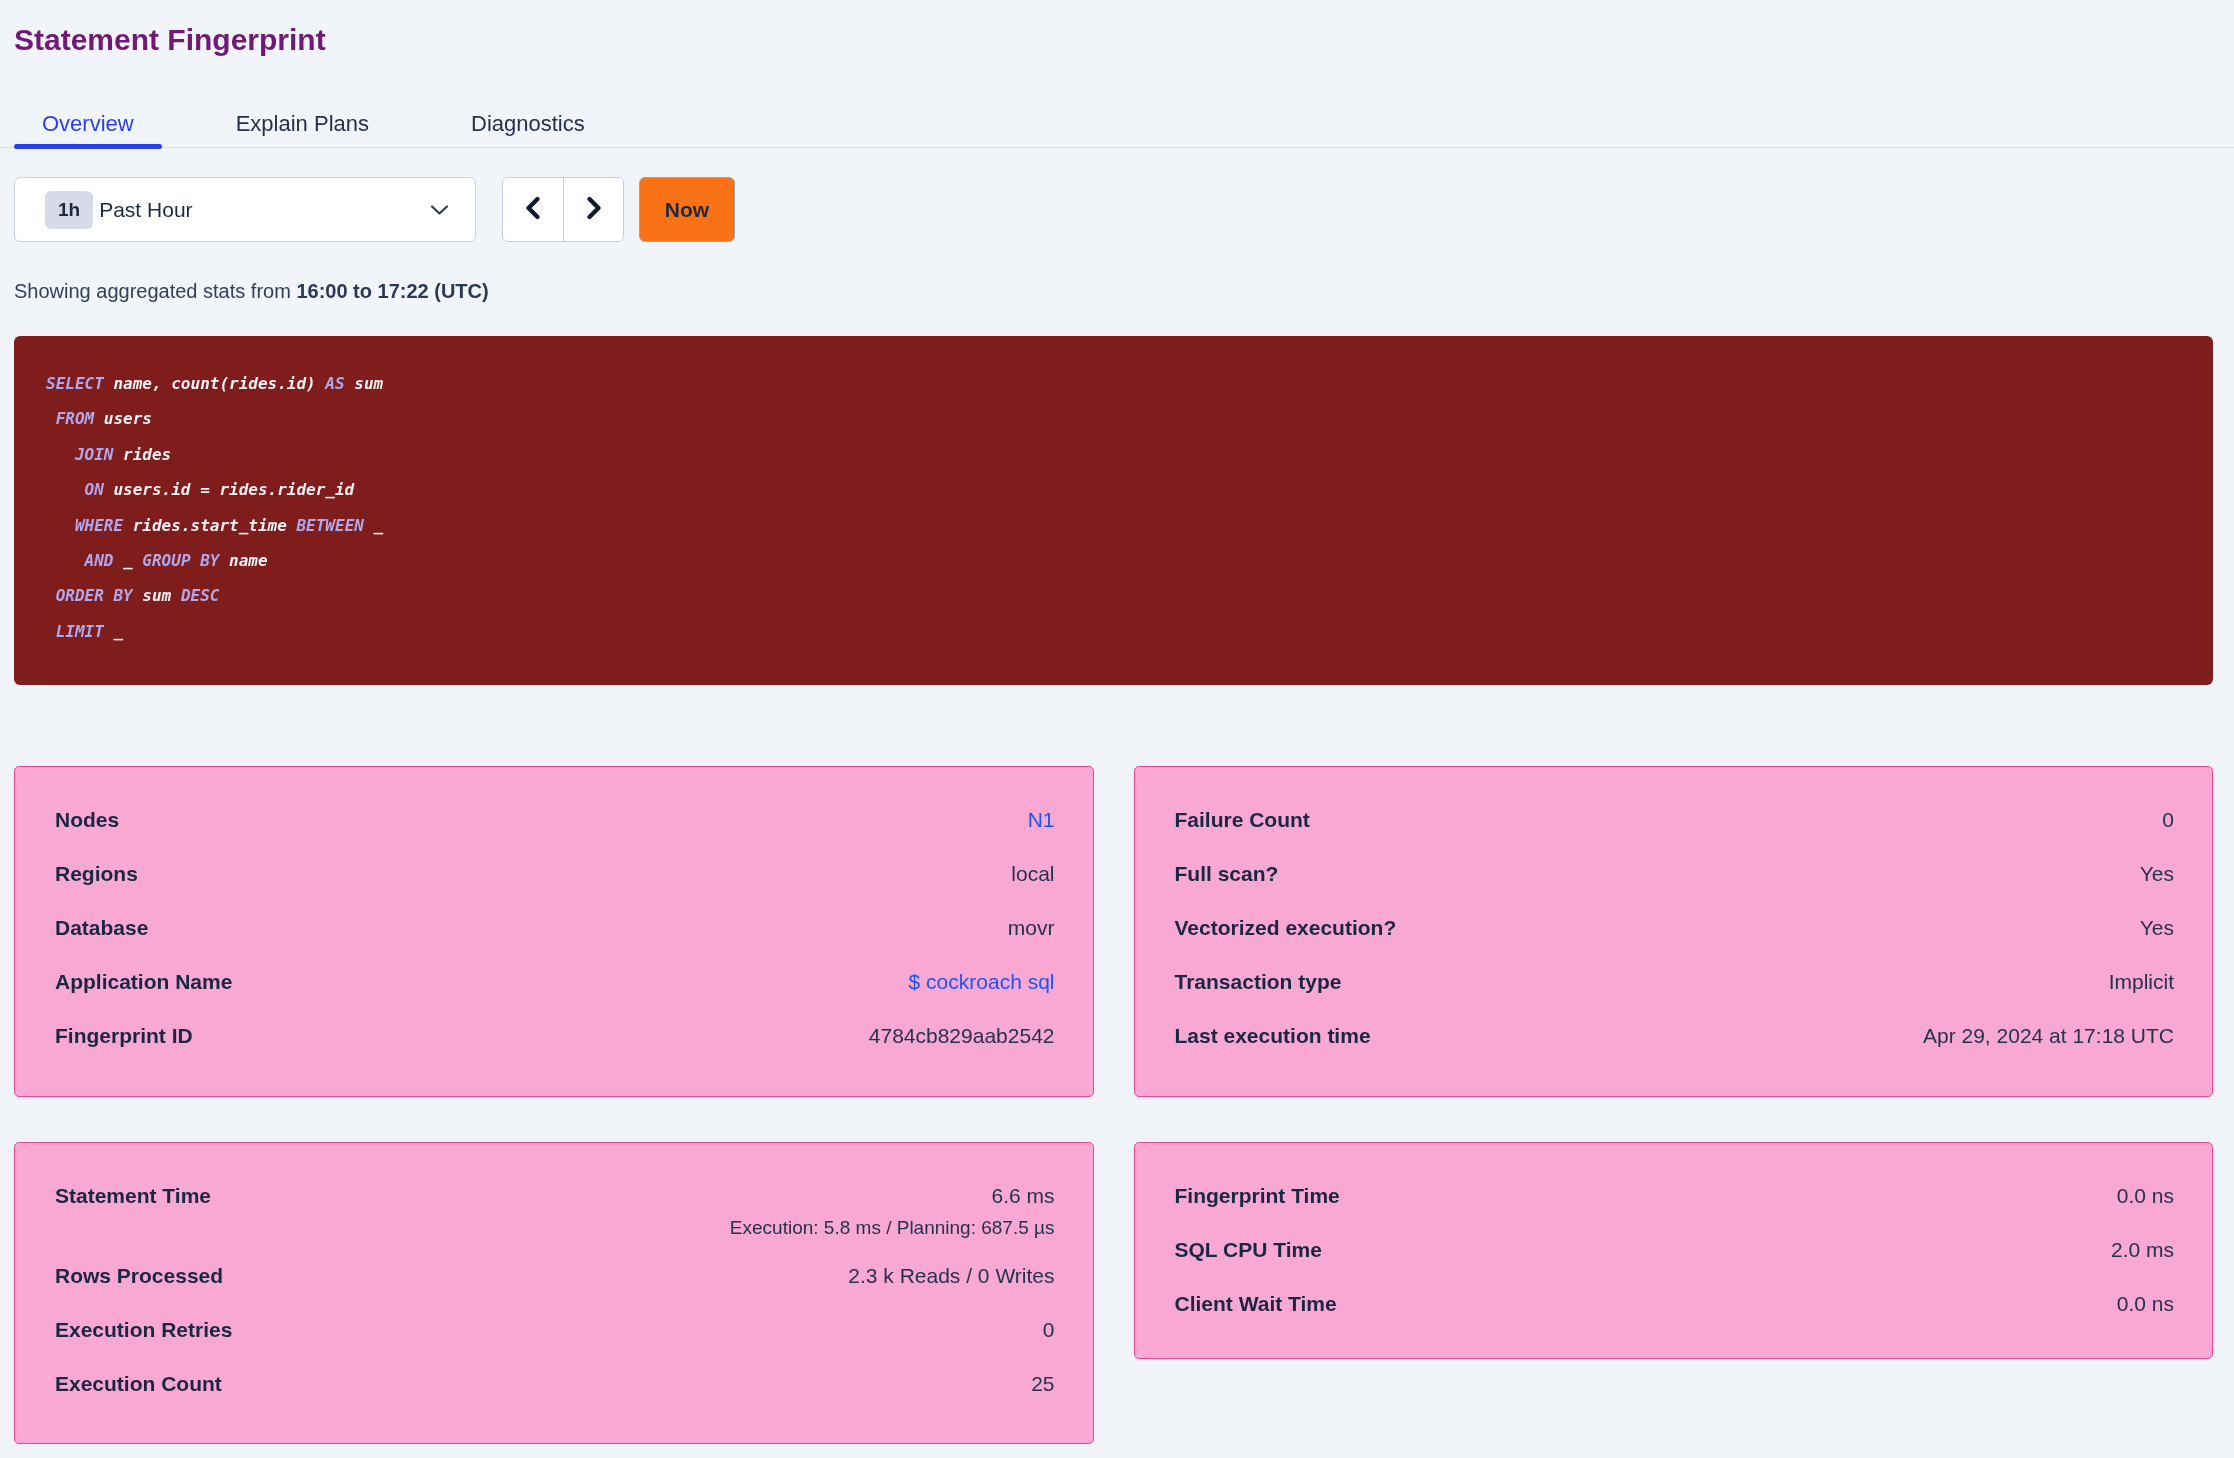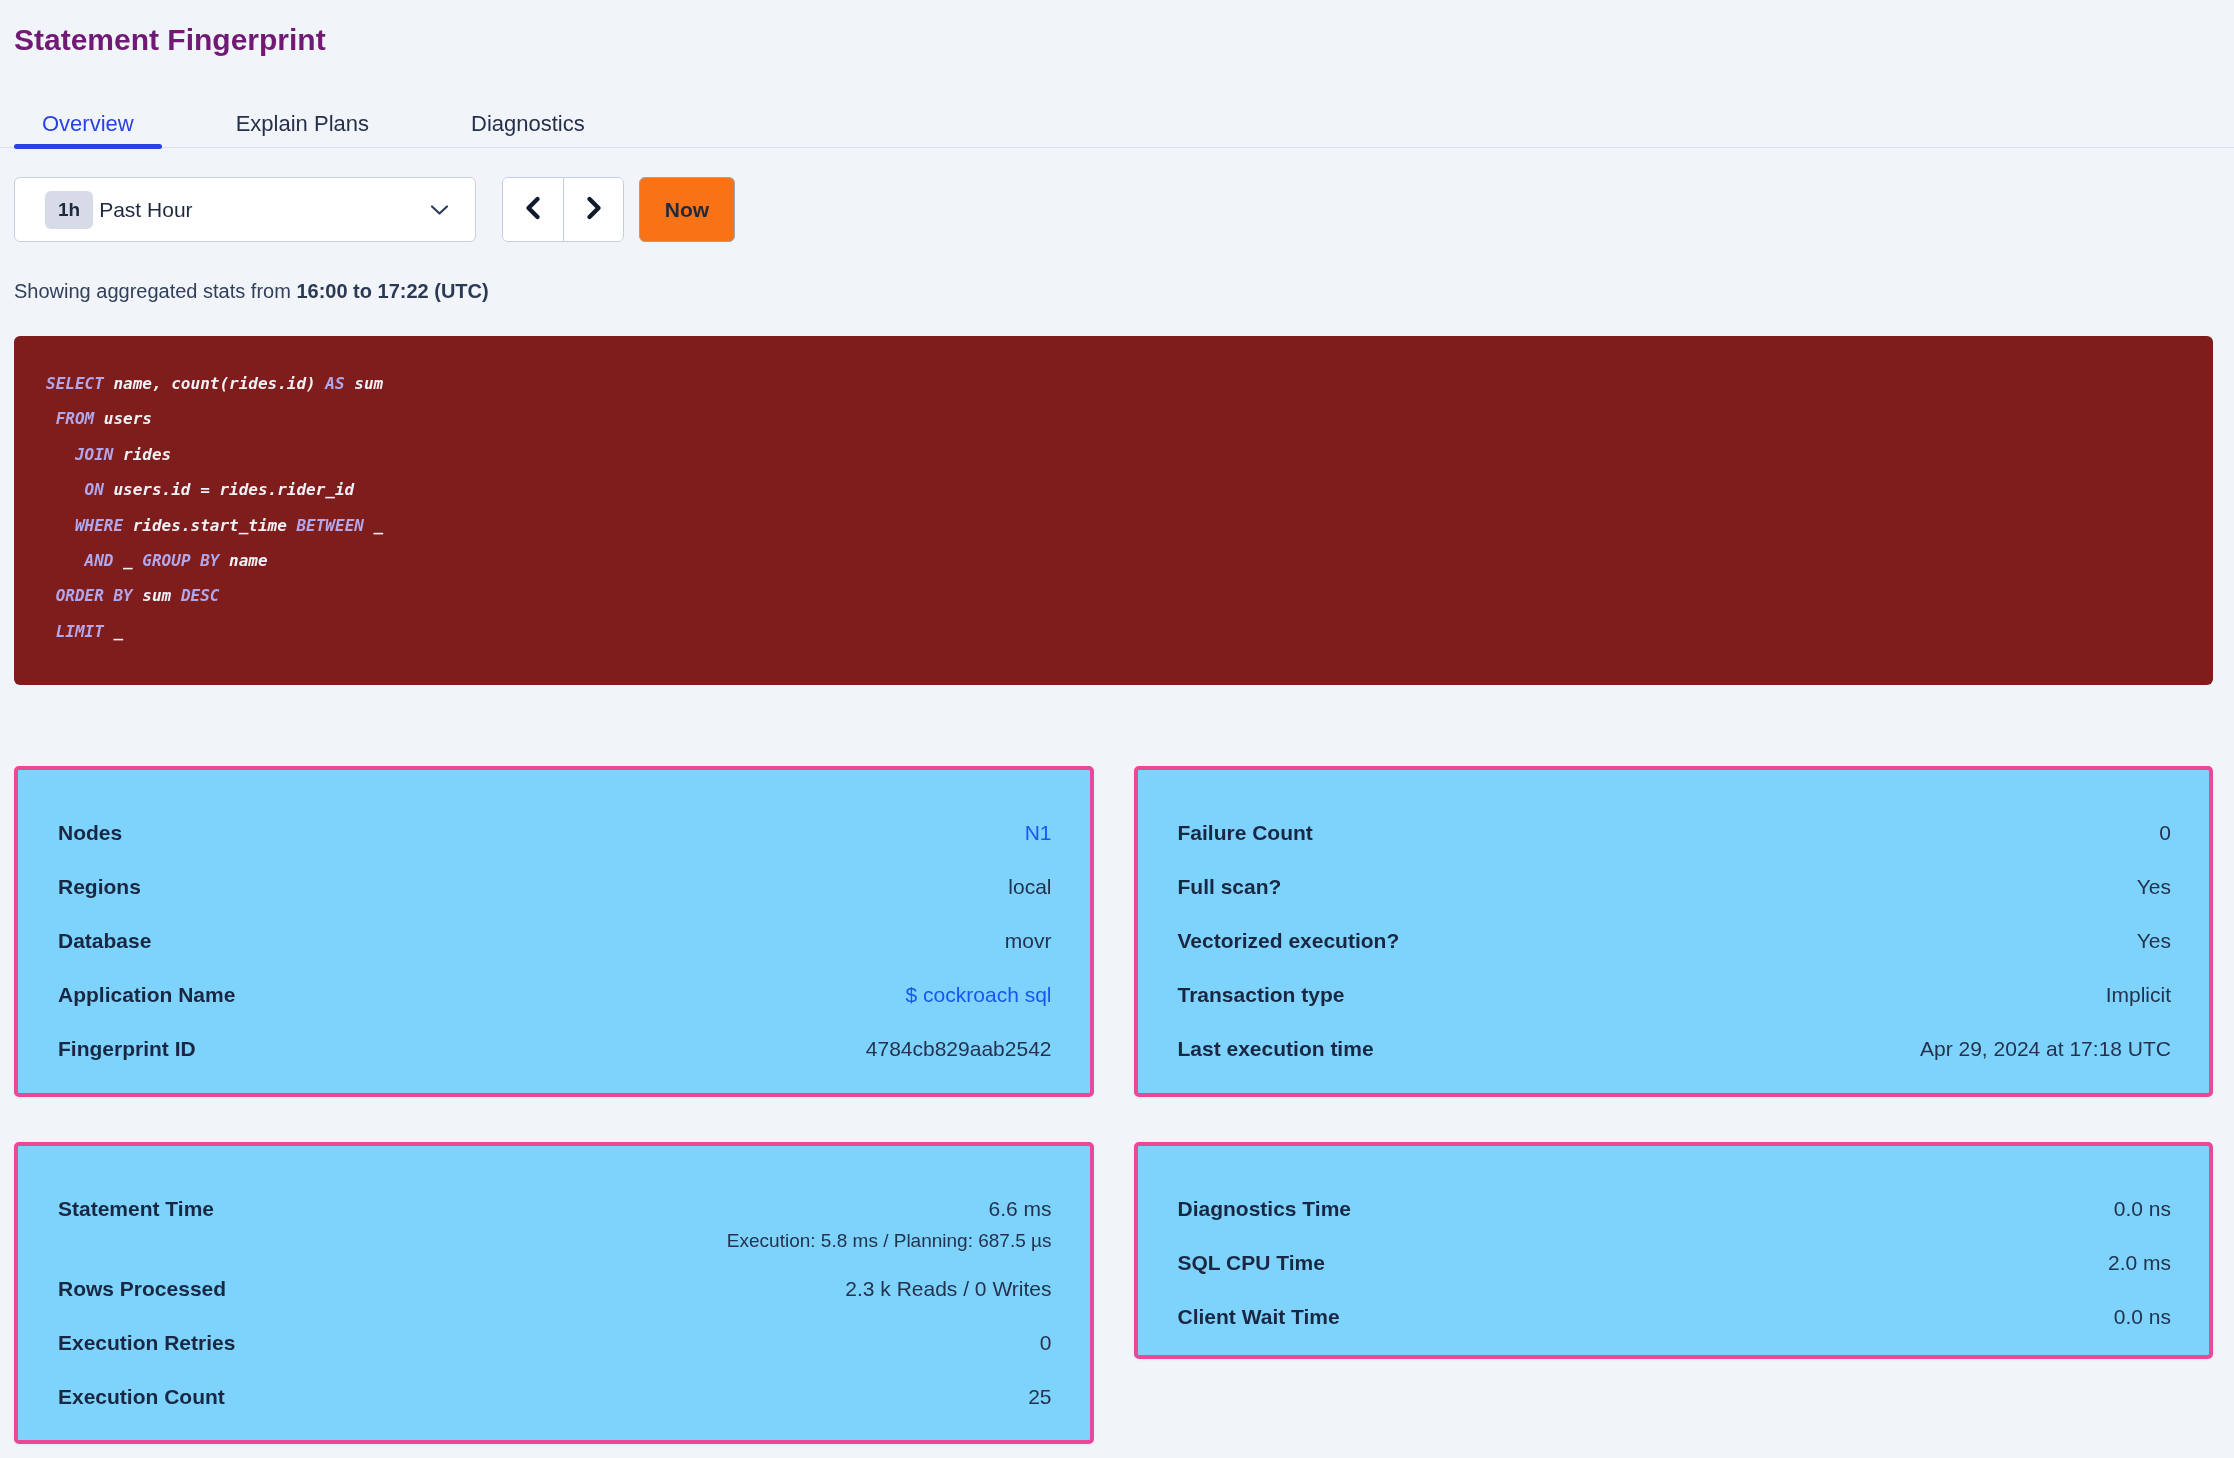--- a/index.html
+++ b/index.html
@@ -86,24 +86,24 @@
     font-family: "DejaVu Sans Mono", monospace;
     font-size: 16px; line-height: 35.4px; font-weight: 700;
     color: #eff1f6; white-space: pre; font-style: italic;
   }
   .tok-kw { color: #b1a7ea; }
   .tok-tx { color: #eff1f6; }
   
   .cards { display: flex; gap: 40px; margin-top: 81px; align-items: flex-start; }
   .cards.second { margin-top: 45px; }
   .stat-card {
-    flex: 1; background: #7dd3fc;
-    border: 4px solid #ec4899; border-radius: 5px;
+    flex: 1; background: #f9a8d4;
+    border: 1px solid #ec4899; border-radius: 5px;
     box-shadow: 0 1px 3px rgba(40,50,80,0.05);
-    padding: 36px 38px 0 40px;
+    padding: 26px 38px 0 40px;
   }
   .stat-card.h-tall { height: 331px; }
   .stat-card.h-mid  { height: 302px; }
   .stat-card.h-short{ height: 217px; }
   .card-row {
     display: flex; justify-content: space-between; align-items: center;
     height: 54px;
   }
   .card-row.tall { height: 80px; align-items: flex-start; padding-top: 14px; }
   .row-label { font-size: 21px; line-height: 26px; font-weight: 700; color: #1a2743; }
@@ -248,21 +248,21 @@
         </div>
         <div class="card-row">
           <span class="row-label">Execution Count</span>
           <div class="row-right">
             <span class="row-value">25</span>
           </div>
         </div>
       </div>
     <div class="stat-card h-short">
         <div class="card-row">
-          <span class="row-label">Diagnostics Time</span>
+          <span class="row-label">Fingerprint Time</span>
           <div class="row-right">
             <span class="row-value">0.0 ns</span>
           </div>
         </div>
         <div class="card-row">
           <span class="row-label">SQL CPU Time</span>
           <div class="row-right">
             <span class="row-value">2.0 ms</span>
           </div>
         </div>

